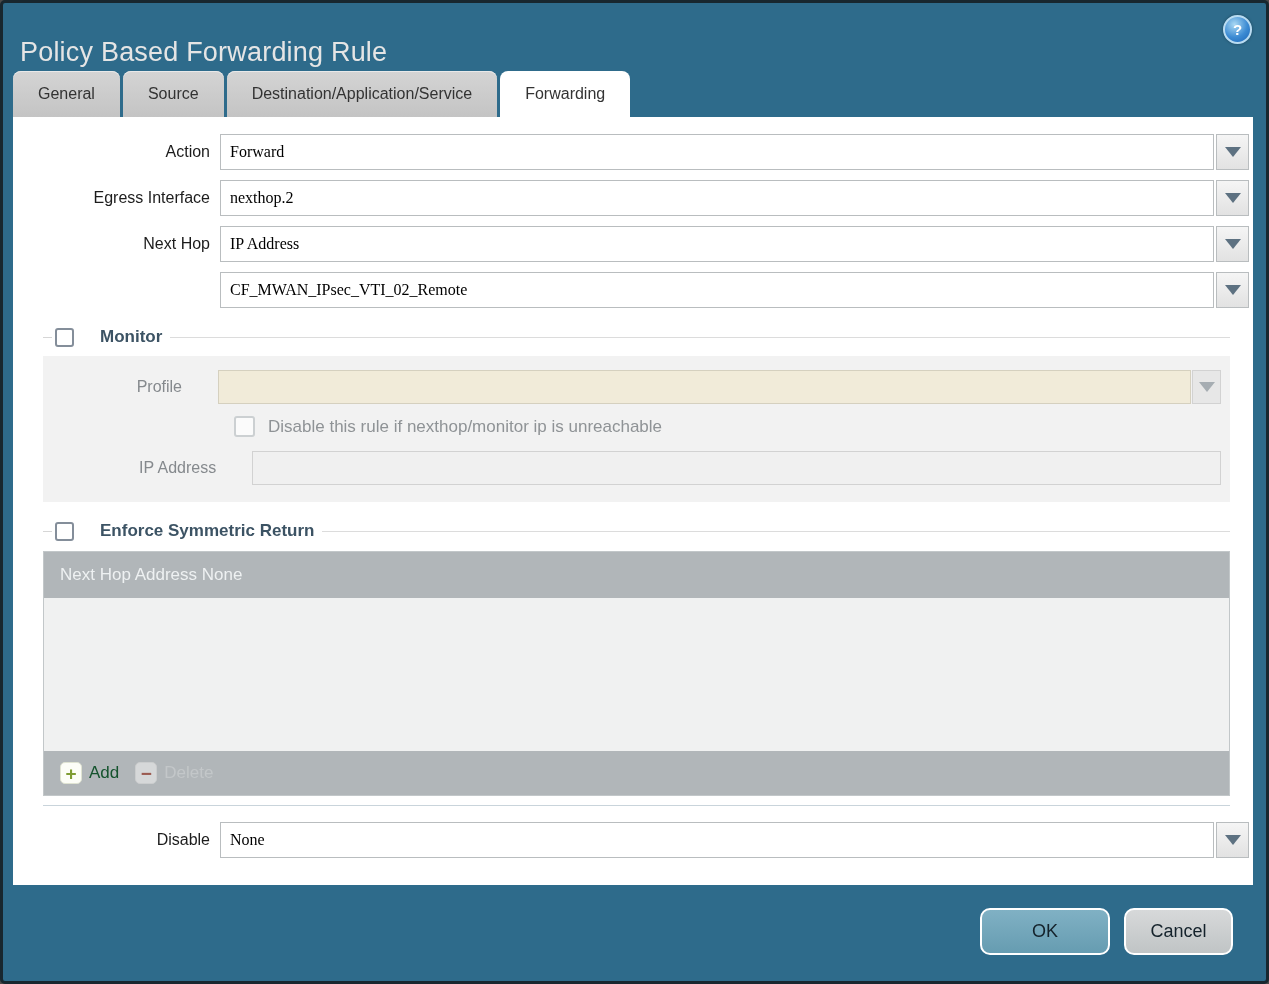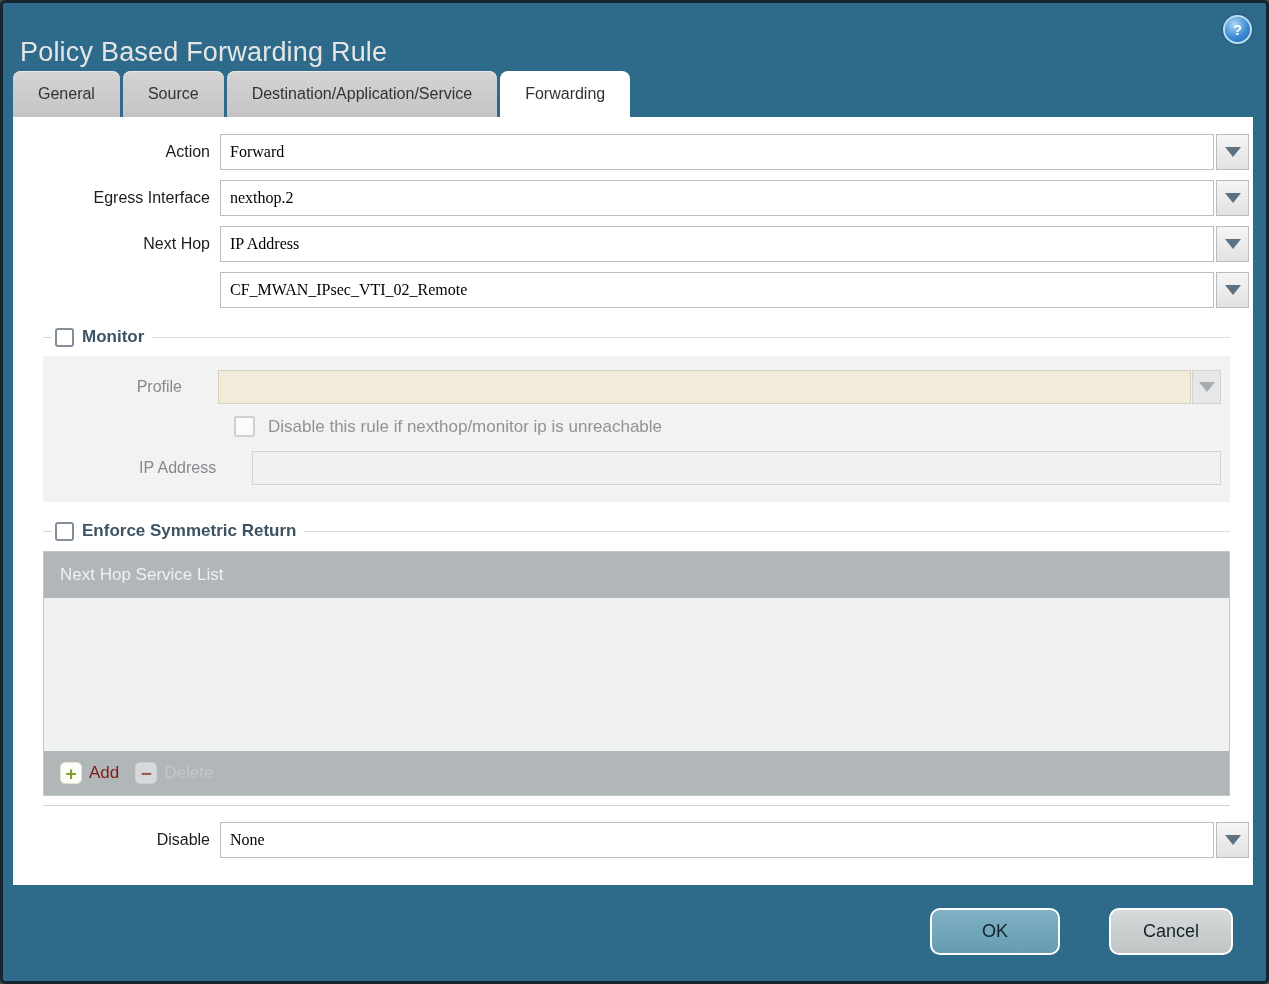--- a/index.html
+++ b/index.html
@@ -46,21 +46,21 @@
   
   .group { margin:19px 23px 0 30px; }
   .group-head { display:flex; align-items:center; }
   .group-head::before { content:''; width:9px; height:1px; background:#d6d6d6; margin-right:3px; }
   .group-head::after { content:''; flex:1; height:1px; background:#dcdcdc; margin-left:8px; }
   .checkbox {
     width:19px; height:19px; box-sizing:border-box; border:2px solid #848e9a; border-radius:3px;
     background:#fff; cursor:pointer; flex:none;
   }
   .checkbox.disabled { width:21px; height:21px; border:2px solid #ccd0d2; background:#fbfbfb; cursor:default; }
-  .group-title { font-weight:bold; font-size:17px; color:#3c5364; margin-left:8px; white-space:nowrap; }
+  .group-title { font-weight:bold; font-size:17px; color:#3c5364; margin-left:26px; white-space:nowrap; }
   .group-body { background:#f2f2f2; margin-top:9px; padding:14px 9px 17px 0; }
   .sub-row { display:flex; align-items:center;gap:26px; }
   .sub-label { width:190px; text-align:right; padding-right:10px; font-size:16px; color:#85898d; box-sizing:border-box; }
   .profile-input {
     width:973px; height:34px; box-sizing:border-box; background:#f1ebd9; border:1px solid #d5d0bf;
   }
   .combo-trigger.disabled { width:29px; height:34px; margin-left:1px; background:#e7e7e7; border:1px solid #d2d2d2; cursor:default; }
   .disable-row { margin:12px 0 14px 191px; display:flex; align-items:center; }
   .disable-label { margin-left:13px; font-size:17px; color:#8f9396; }
   .plain-input-disabled {
@@ -73,33 +73,33 @@
   .tbl-body { height:153px; background:#f0f1f1; }
   .tbl-footer { height:44px; background:#b1b6b9; display:flex; align-items:center; }
   .tbl-btn { display:flex; align-items:center; margin-left:16px; cursor:pointer; }
   .tbl-btn.disabled { cursor:default; }
   .icon-sq {
     width:22px; height:22px; border-radius:5px; display:flex; align-items:center; justify-content:center;
     font-weight:bold; font-size:19px; line-height:1; box-sizing:border-box; flex:none;
   }
   .icon-add { background:#fcfdf7; border:1px solid #dfe3d2; color:#7f9c33; }
   .icon-del { background:#d6d8d9; border:1px solid #cbcdce; color:#9b5a50; }
-  .tbl-btn-label { margin-left:7px; font-size:17px; color:#7f1d1d; }
+  .tbl-btn-label { margin-left:7px; font-size:17px; color:#14532d; }
   .tbl-btn.disabled .tbl-btn-label { color:#c3c7c9; }
   
   .schedule-row { margin-top:16px; }
   
   .footer-btns { position:absolute; right:33px; bottom:26px; display:flex; gap:14px; }
   .btn {
     height:47px; box-sizing:border-box; border:2px solid #ffffff; border-radius:10px;
     font-family:inherit; font-size:18px; color:#14222b; display:flex; align-items:center; justify-content:center;
     cursor:pointer;
   }
   .btn-ok { width:130px; background:linear-gradient(#80b1c4,#669cb1); }
-  .btn-cancel { width:124px; background:linear-gradient(#d7d9da,#c0c4c5);margin-left:35px; }
+  .btn-cancel { width:109px; background:linear-gradient(#d7d9da,#c0c4c5); }
 </style>
 </head>
 <body>
 
 <div class="window">
 
   <div class="titlebar">
     <div class="title">Policy Based Forwarding Rule</div>
     <div class="help-btn">
       <span>?</span>
@@ -180,21 +180,21 @@
         </div>
       </div>
     </div>
 
     <div class="group sym-group">
       <div class="group-head">
         <span class="checkbox"></span>
         <span class="group-title">Enforce Symmetric Return</span>
       </div>
       <div class="tbl">
-        <div class="tbl-header">Next Hop Service List</div>
+        <div class="tbl-header">Next Hop Address None</div>
         <div class="tbl-body"></div>
         <div class="tbl-footer">
           <div class="tbl-btn">
             <span class="icon-sq icon-add">+</span>
             <span class="tbl-btn-label">Add</span>
           </div>
           <div class="tbl-btn disabled">
             <span class="icon-sq icon-del">−</span>
             <span class="tbl-btn-label">Delete</span>
           </div>

